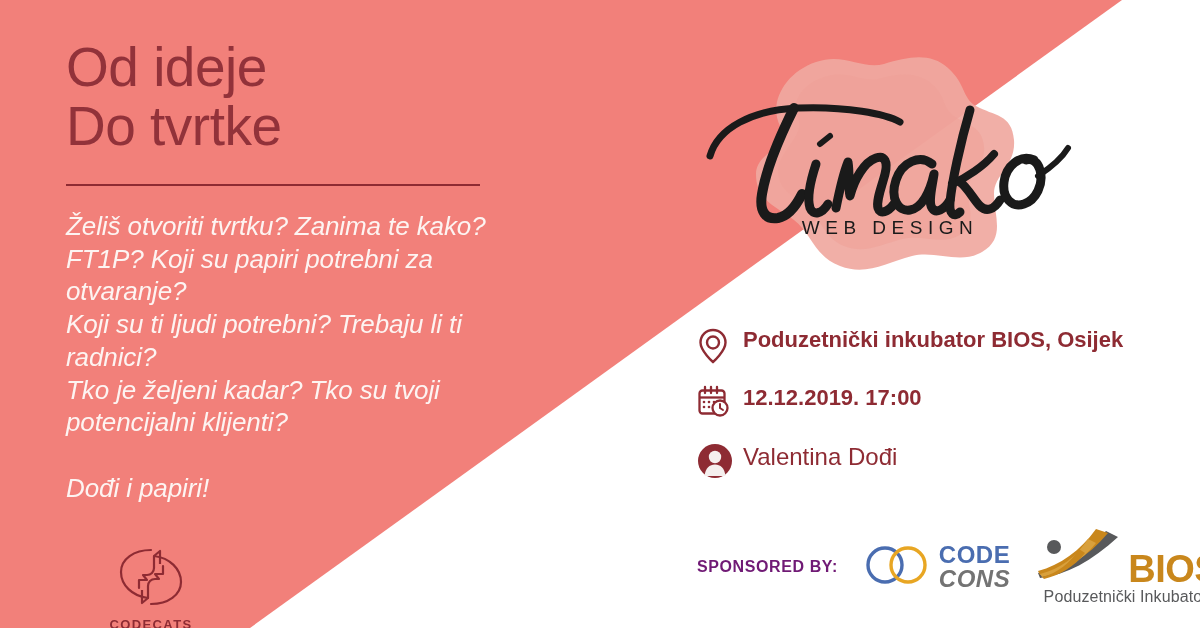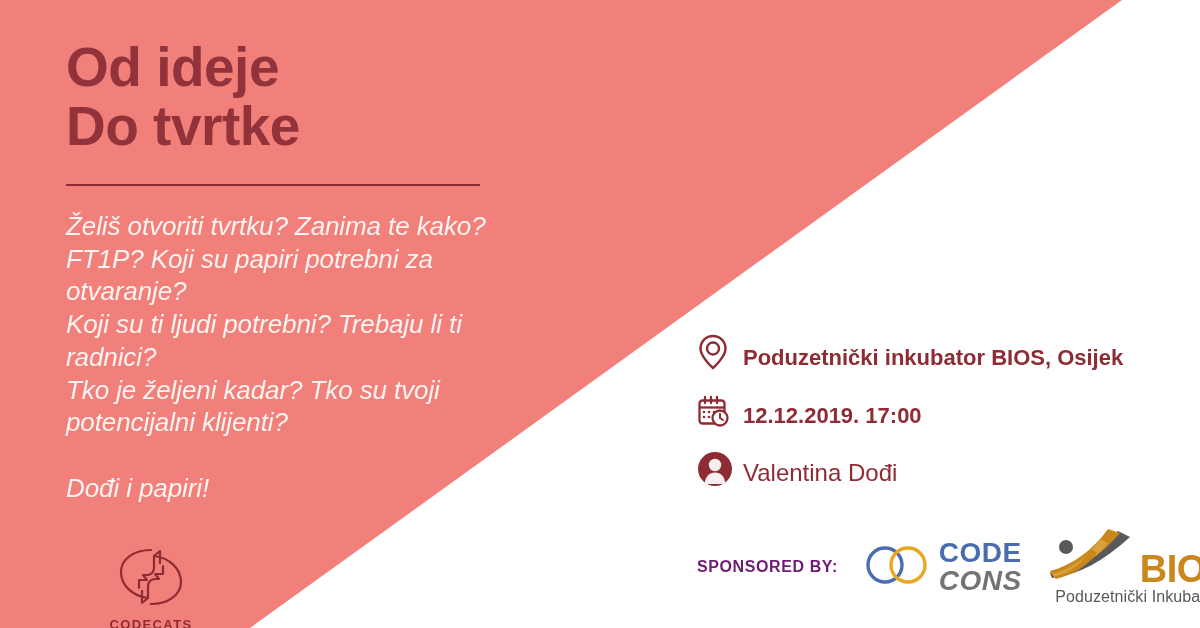--- a/index.html
+++ b/index.html
@@ -27,21 +27,21 @@
 
   
   .left{
     position:absolute;
     left:66px;top:38px;width:500px;
     z-index:4;
   }
   .headline{
     color:#92323a;
     font-size:55px;
-    font-weight:bold;
+    font-weight:normal;
     line-height:1.08;
     letter-spacing:-0.5px;
     margin:0;
     white-space:pre-line;
   }
   .divider{
     width:414px;height:2px;
     background:#8e2b33;
     margin:27px 0 24px 0;
   }
@@ -83,21 +83,21 @@
   .tinako svg{display:block;}
 
   
   .info{
     position:absolute;
     left:697px;top:327px;
     z-index:5;
   }
   .info-row{
     display:flex;
-    align-items:flex-end;
+    align-items:flex-start;
     margin-bottom:14px;
     height:44px;
   }
   .info-icon{
     width:46px;
     flex:0 0 46px;
     display:flex;
     align-items:center;
     justify-content:flex-start;
   }
@@ -124,21 +124,21 @@
     letter-spacing:0.6px;
     margin-right:26px;
     white-space:nowrap;
   }
   .codecons{display:flex;align-items:center;margin-right:22px;}
   .codecons-word{
     display:flex;flex-direction:column;
     line-height:0.97;
     margin-left:9px;
     font-weight:bold;
-    font-size:28px;
+    font-size:24px;
     letter-spacing:0.5px;
   }
   .cc-code{color:#4a6db0;}
   .cc-cons{color:#737373;font-style:italic;}
   .bios{display:flex;flex-direction:column;align-items:center;}
   .bios-top{display:flex;align-items:flex-end;}
   .bios-word{
     color:#c9871c;
     font-size:38px;
     font-weight:bold;
@@ -180,20 +180,61 @@
       <svg width="72" height="66" viewBox="0 0 72 66" fill="none">
         <path d="M36 6 C19 6 6 15 6 28 C6 41 17 52 33 54 L33 42 C33 38 36 35 40 35 L44 35 L40 30 L48 30 L48 22" stroke="#8e2b33" stroke-width="2.2" stroke-linejoin="round" stroke-linecap="round" fill="none"></path>
         <path d="M36 60 C53 60 66 51 66 38 C66 25 55 14 39 12 L39 24 C39 28 36 31 32 31 L28 31 L32 36 L24 36 L24 44" stroke="#8e2b33" stroke-width="2.2" stroke-linejoin="round" stroke-linecap="round" fill="none"></path>
         <path d="M33 54 L27 59 L27 46" stroke="#8e2b33" stroke-width="2.2" stroke-linejoin="round" fill="none"></path>
         <path d="M39 12 L45 7 L45 20" stroke="#8e2b33" stroke-width="2.2" stroke-linejoin="round" fill="none"></path>
       </svg>
     </span>
     <div class="codecats-label">CODECATS</div>
   </div>
 
+  <div class="tinako">
+    <svg width="390" height="230" viewBox="0 0 390 230">
+
+      <g>
+        <path d="M86 78 C74 54 92 24 122 14 C150 4 168 22 190 16 C214 9 236 4 254 20
+                 C272 36 268 50 282 58 C300 68 318 66 320 92 C322 118 300 126 300 146
+                 C300 168 312 190 288 204 C266 217 242 202 218 208 C192 215 172 228 146 218
+                 C120 208 118 186 100 172 C80 157 62 152 62 126 C62 104 96 100 86 78 Z" fill="#f0a8a0" opacity="0.92"></path>
+        <path d="M104 70 C96 52 110 34 134 28 C156 22 170 36 188 30 C206 25 224 24 238 36
+                 C252 48 248 60 260 68 C274 78 288 78 290 98 C292 118 274 126 274 142
+                 C274 160 284 178 264 188 C246 197 228 186 208 191 C186 197 170 206 150 198
+                 C130 190 128 172 114 160 C98 147 84 142 84 122 C84 104 112 86 104 70 Z" fill="#efa198" opacity="0.55"></path>
+      </g>
+
+      <g fill="none" stroke="#1a1a1a" stroke-linecap="round" stroke-linejoin="round">
+
+        <path d="M16 108 C24 80 58 62 104 60 C152 58 192 66 206 74" stroke-width="7"></path>
+        <path d="M100 60 C86 88 72 122 68 146 C65 164 72 172 84 170 C94 168 102 158 108 146" stroke-width="10"></path>
+
+        <path d="M122 116 C116 134 113 150 116 160 C119 168 128 166 134 156" stroke-width="9"></path>
+        <path d="M126 96 L136 88" stroke-width="6"></path>
+
+        <path d="M142 160 C146 140 150 124 154 114 C156 126 154 140 156 148
+                 C160 132 170 114 182 110 C191 107 194 114 191 126
+                 C188 138 182 152 184 160 C186 167 194 164 200 156" stroke-width="9"></path>
+
+        <path d="M238 116 C226 106 208 114 202 132 C196 150 204 164 216 162
+                 C228 160 236 144 240 126 C238 140 234 154 238 160 C242 166 250 162 256 152" stroke-width="9"></path>
+
+        <path d="M276 62 C266 96 258 134 256 154 C255 166 260 170 266 164" stroke-width="9"></path>
+        <path d="M258 136 C272 130 290 118 300 106" stroke-width="8"></path>
+        <path d="M266 134 C274 140 280 152 286 158 C292 164 300 162 306 152" stroke-width="9"></path>
+
+        <path d="M340 112 C326 106 312 118 310 134 C308 150 318 160 330 156
+                 C342 152 350 136 346 122 C344 114 338 110 332 112" stroke-width="9"></path>
+        <path d="M344 128 C356 120 368 110 374 100" stroke-width="6"></path>
+      </g>
+
+      <text x="196" y="186" text-anchor="middle" font-family="Liberation Sans, sans-serif" font-size="19" letter-spacing="5.5" font-weight="normal" fill="#1a1a1a">WEB DESIGN</text>
+    </svg>
+  </div>
 
   <div class="info">
 
     <div class="info-row">
       <span class="info-icon">
         <svg width="32" height="38" viewBox="0 0 32 38" fill="none">
           <path d="M16 3 C9 3 3.5 8.5 3.5 15.5 C3.5 24 16 35 16 35 C16 35 28.5 24 28.5 15.5 C28.5 8.5 23 3 16 3 Z" stroke="#8e2b33" stroke-width="2.4" fill="none"></path>
           <circle cx="16" cy="15.5" r="6" stroke="#8e2b33" stroke-width="2.4" fill="none"></circle>
         </svg>
       </span>

